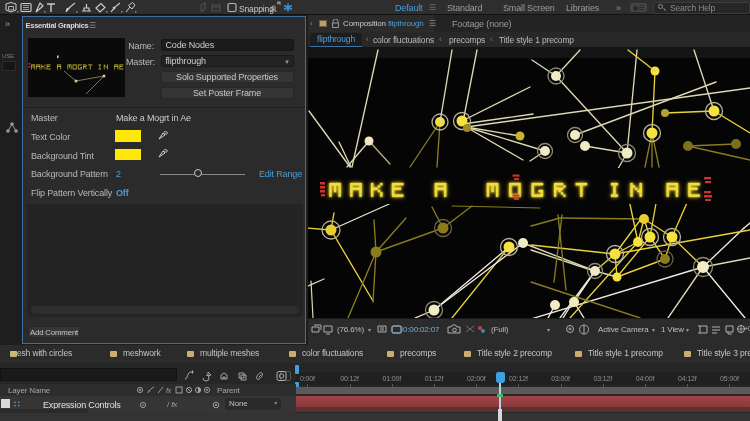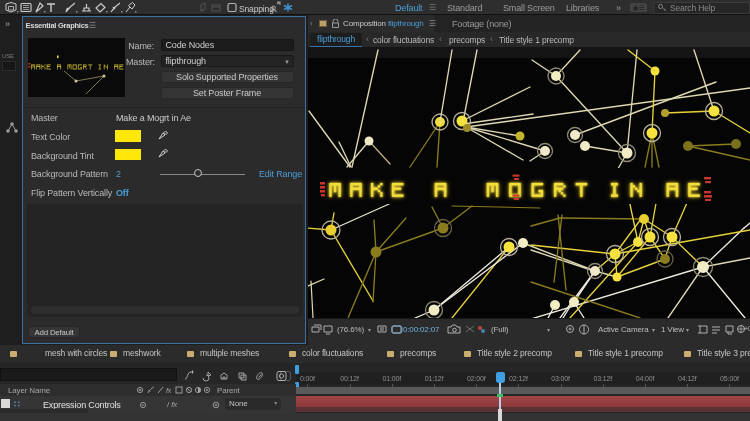--- a/index.html
+++ b/index.html
@@ -246,21 +246,21 @@
   <div class="abs lbl" style="left:8px;top:152px;">Background Pattern</div>
   <div class="abs blue" style="left:93px;top:152px;font-size:9px;">2</div>
   <div class="abs" style="left:137px;top:156.5px;width:85px;height:1px;background:#8a8a8a;"></div>
   <div class="abs" style="left:170.5px;top:152px;width:8px;height:8px;border:1.5px solid #c5c5c5;border-radius:50%;background:#2b2b2b;"></div>
   <div class="abs blue" style="left:236px;top:152px;font-size:9px;">Edit Range</div>
   <div class="abs lbl" style="left:8px;top:170.5px;">Flip Pattern Vertically</div>
   <div class="abs blue" style="left:93px;top:170.5px;font-size:9px;font-weight:bold;">Off</div>
 
   <div class="abs" style="left:4px;top:187px;width:276px;height:113px;background:#242424;border-radius:0 0 5px 5px;"></div>
   <div class="abs" style="left:8px;top:289px;width:268px;height:8px;background:#2e2e2e;border-radius:4px;"></div>
-  <div class="abs btn" style="left:5px;top:309px;width:52px;height:12px;line-height:11px;font-size:7.8px;white-space:nowrap;">Add Default</div>
+  <div class="abs btn" style="left:5px;top:309px;width:52px;height:12px;line-height:11px;font-size:7.8px;white-space:nowrap;">Add Comment</div>
 </div>
 
 <div class="abs" style="left:308px;top:15px;width:442px;height:330px;background:#2b2b2b;">
 
   <div class="abs" style="left:0;top:0;width:442px;height:17px;background:#232323;">
     <div class="abs" style="left:0;top:0;width:126px;height:17px;background:#2b2b2b;"></div>
     <div class="abs" style="left:2px;top:4px;color:#888;font-size:8px;">‹</div>
     <div class="abs" style="left:11px;top:5px;width:8px;height:7px;background:#b9a06a;border:1px solid #6d5c3a;"></div>
     <svg class="abs" style="left:23px;top:4px" width="9" height="10" viewBox="0 0 9 10">
         <path d="M2 4 v-1.5 a2.5 2.5 0 0 1 5 0 V4 M1.5 4 h6 v4.5 h-6 z" fill="none" stroke="#999" stroke-width="1"></path>
@@ -620,21 +620,21 @@
     <div class="abs" style="left:353px;top:6px;color:#bdbdbd;font-size:8px;">1 View</div>
     <div class="abs" style="left:378px;top:7px;color:#999;font-size:6px;">▾</div>
     <div class="abs" style="left:436px;top:6px;color:#bdbdbd;font-size:7px;">+0</div>
   </div>
 </div>
 
 <div class="abs" style="left:0;top:345px;width:750px;height:76px;background:#262626;">
 
   <div class="abs" style="left:0;top:0;width:750px;height:18px;background:#2b2b2b;">
       <div style="position:absolute;left:10px;top:5.5px;width:6.5px;height:6.5px;background:#c9ae6e;border-radius:1px"></div>
-      <div style="position:absolute;left:10px;top:2.5px;color:#c4c4c4;font-size:8.5px;white-space:nowrap;padding-left:35px;">mesh with circles</div>
+      <div style="position:absolute;left:10px;top:2.5px;color:#c4c4c4;font-size:8.5px;white-space:nowrap;">mesh with circles</div>
       <div style="position:absolute;left:110px;top:5.5px;width:6.5px;height:6.5px;background:#c9ae6e;border-radius:1px"></div>
       <div style="position:absolute;left:123px;top:2.5px;color:#c4c4c4;font-size:8.5px;white-space:nowrap;">meshwork</div>
       <div style="position:absolute;left:187px;top:5.5px;width:6.5px;height:6.5px;background:#c9ae6e;border-radius:1px"></div>
       <div style="position:absolute;left:200px;top:2.5px;color:#c4c4c4;font-size:8.5px;white-space:nowrap;">multiple meshes</div>
       <div style="position:absolute;left:289px;top:5.5px;width:6.5px;height:6.5px;background:#c9ae6e;border-radius:1px"></div>
       <div style="position:absolute;left:302px;top:2.5px;color:#c4c4c4;font-size:8.5px;white-space:nowrap;">color fluctuations</div>
       <div style="position:absolute;left:387px;top:5.5px;width:6.5px;height:6.5px;background:#c9ae6e;border-radius:1px"></div>
       <div style="position:absolute;left:400px;top:2.5px;color:#c4c4c4;font-size:8.5px;white-space:nowrap;">precomps</div>
       <div style="position:absolute;left:464px;top:5.5px;width:6.5px;height:6.5px;background:#c9ae6e;border-radius:1px"></div>
       <div style="position:absolute;left:477px;top:2.5px;color:#c4c4c4;font-size:8.5px;white-space:nowrap;">Title style 2 precomp</div>

